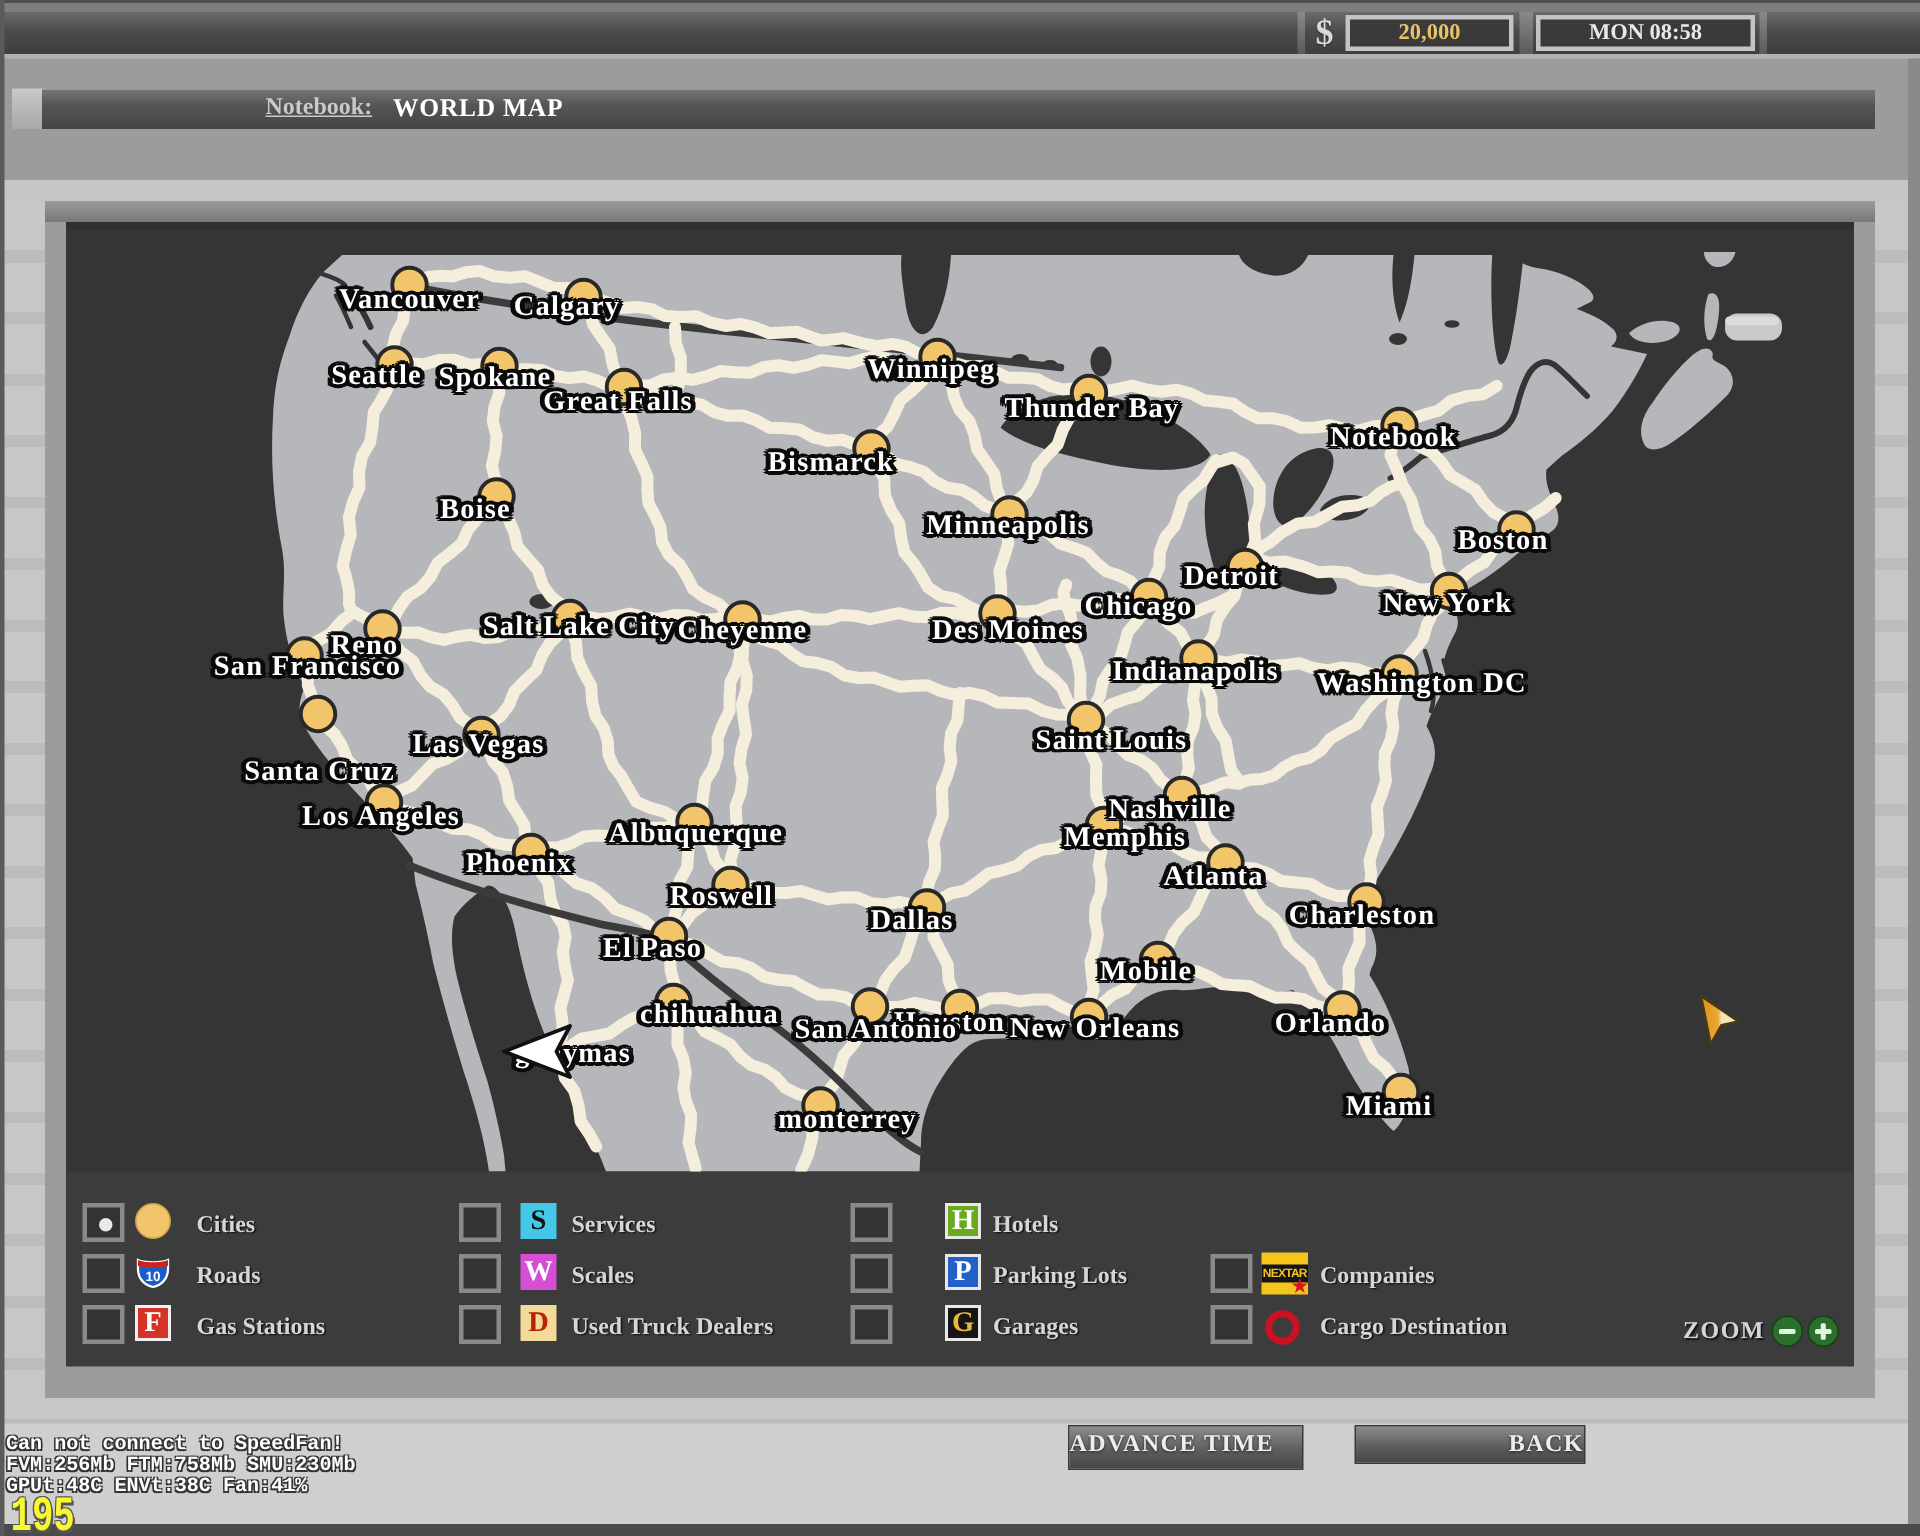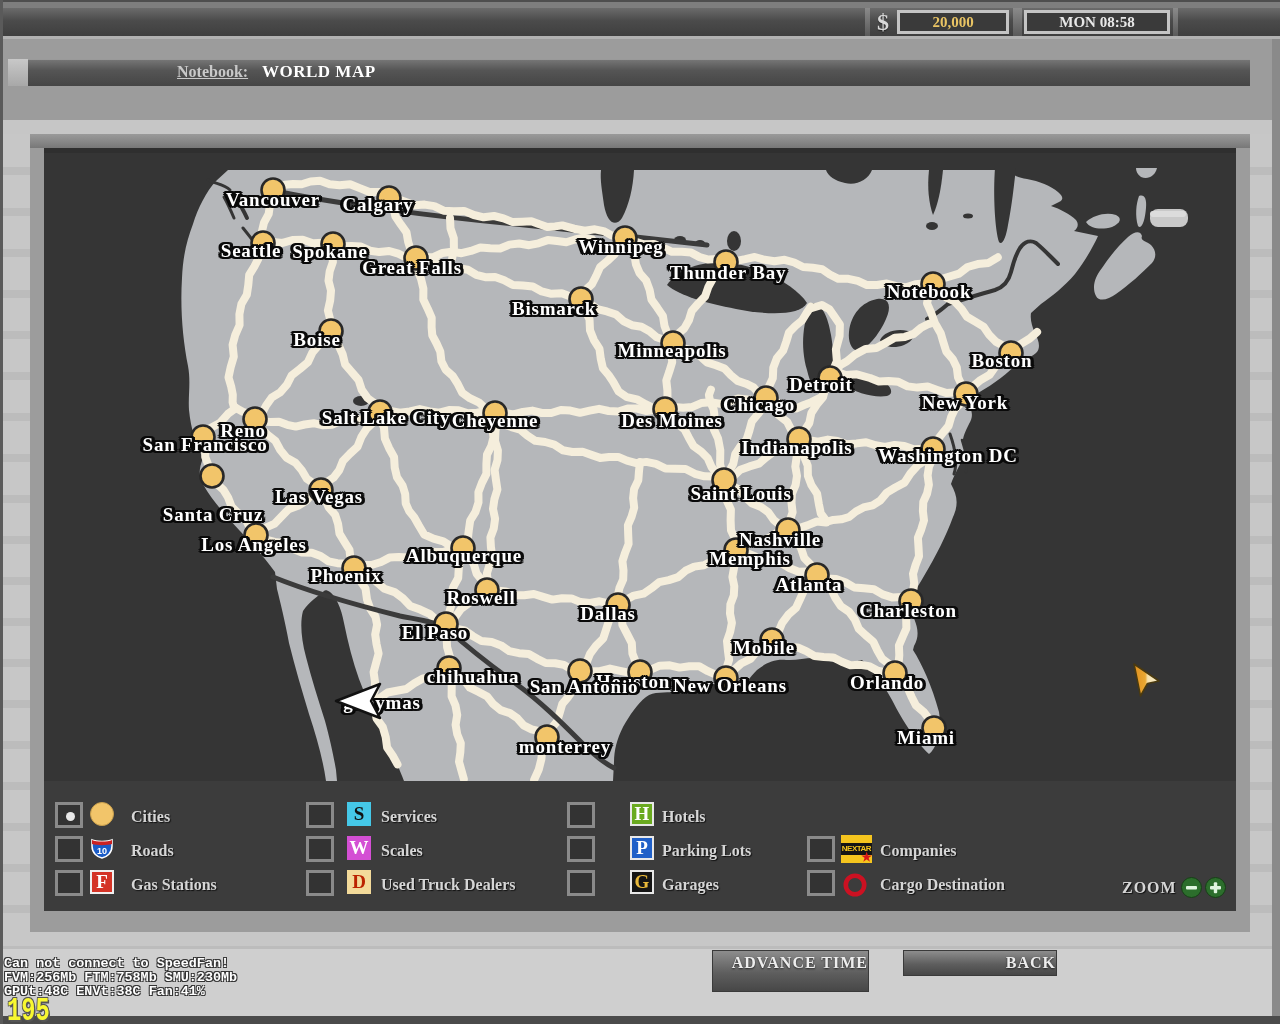--- a/index.html
+++ b/index.html
@@ -381,23 +381,23 @@
     </defs>
     <path d="M4,4 L29,21 L17.5,23.5 L10.5,36 Z" fill="url(#cg)" stroke="#4a3a10" stroke-width="1.6" stroke-linejoin="round"></path>
   </svg>
 
   <div class="abs" style="left:0;top:949px;width:1280px;height:67px;background:#cfcfcf;"></div>
   <div class="abs" style="left:0;top:1016px;width:1280px;height:8px;background:#4b4b4b;"></div>
 
   <div class="abs" style="left:0;top:0;width:3px;height:1024px;background:#5a5a5a;"></div>
   <div class="abs" style="left:1272px;top:39px;width:8px;height:977px;background:#8a8a8a;"></div>
 
-  <div class="abs txf" style="left:712px;top:950px;width:157px;height:42px;border:1px solid #3a3a3a;box-sizing:border-box;
+  <div class="abs txf" style="left:712px;top:950px;width:157px;height:30px;border:1px solid #3a3a3a;box-sizing:border-box;
        background:linear-gradient(180deg,#8d8d8d 0%,#5e5e5e 55%,#474747 100%);
-       color:#ededed;font:bold 16px 'Liberation Serif',serif;text-align:right;line-height:24px;
+       color:#ededed;font:bold 16px 'Liberation Serif',serif;text-align:left;line-height:24px;
        letter-spacing:1px;text-shadow:0 1px 2px #222;">ADVANCE TIME</div>
   <div class="abs txf" style="left:903px;top:950px;width:154px;height:26px;border:1px solid #3a3a3a;box-sizing:border-box;
        background:linear-gradient(180deg,#8d8d8d 0%,#5e5e5e 55%,#474747 100%);
        color:#ededed;font:bold 16px 'Liberation Serif',serif;text-align:right;line-height:24px;
        letter-spacing:1px;text-shadow:0 1px 2px #222;">BACK</div>
 
   <div class="abs txf" style="left:4px;top:957px;color:#fff;font:bold 13.4px 'Liberation Mono',monospace;
        letter-spacing:0;line-height:14px;white-space:pre;
        text-shadow:1px 1px 0 #333,-1px 1px 0 #333,1px -1px 0 #333,-1px -1px 0 #333;">Can not connect to SpeedFan!
 FVM:256Mb FTM:758Mb SMU:230Mb

